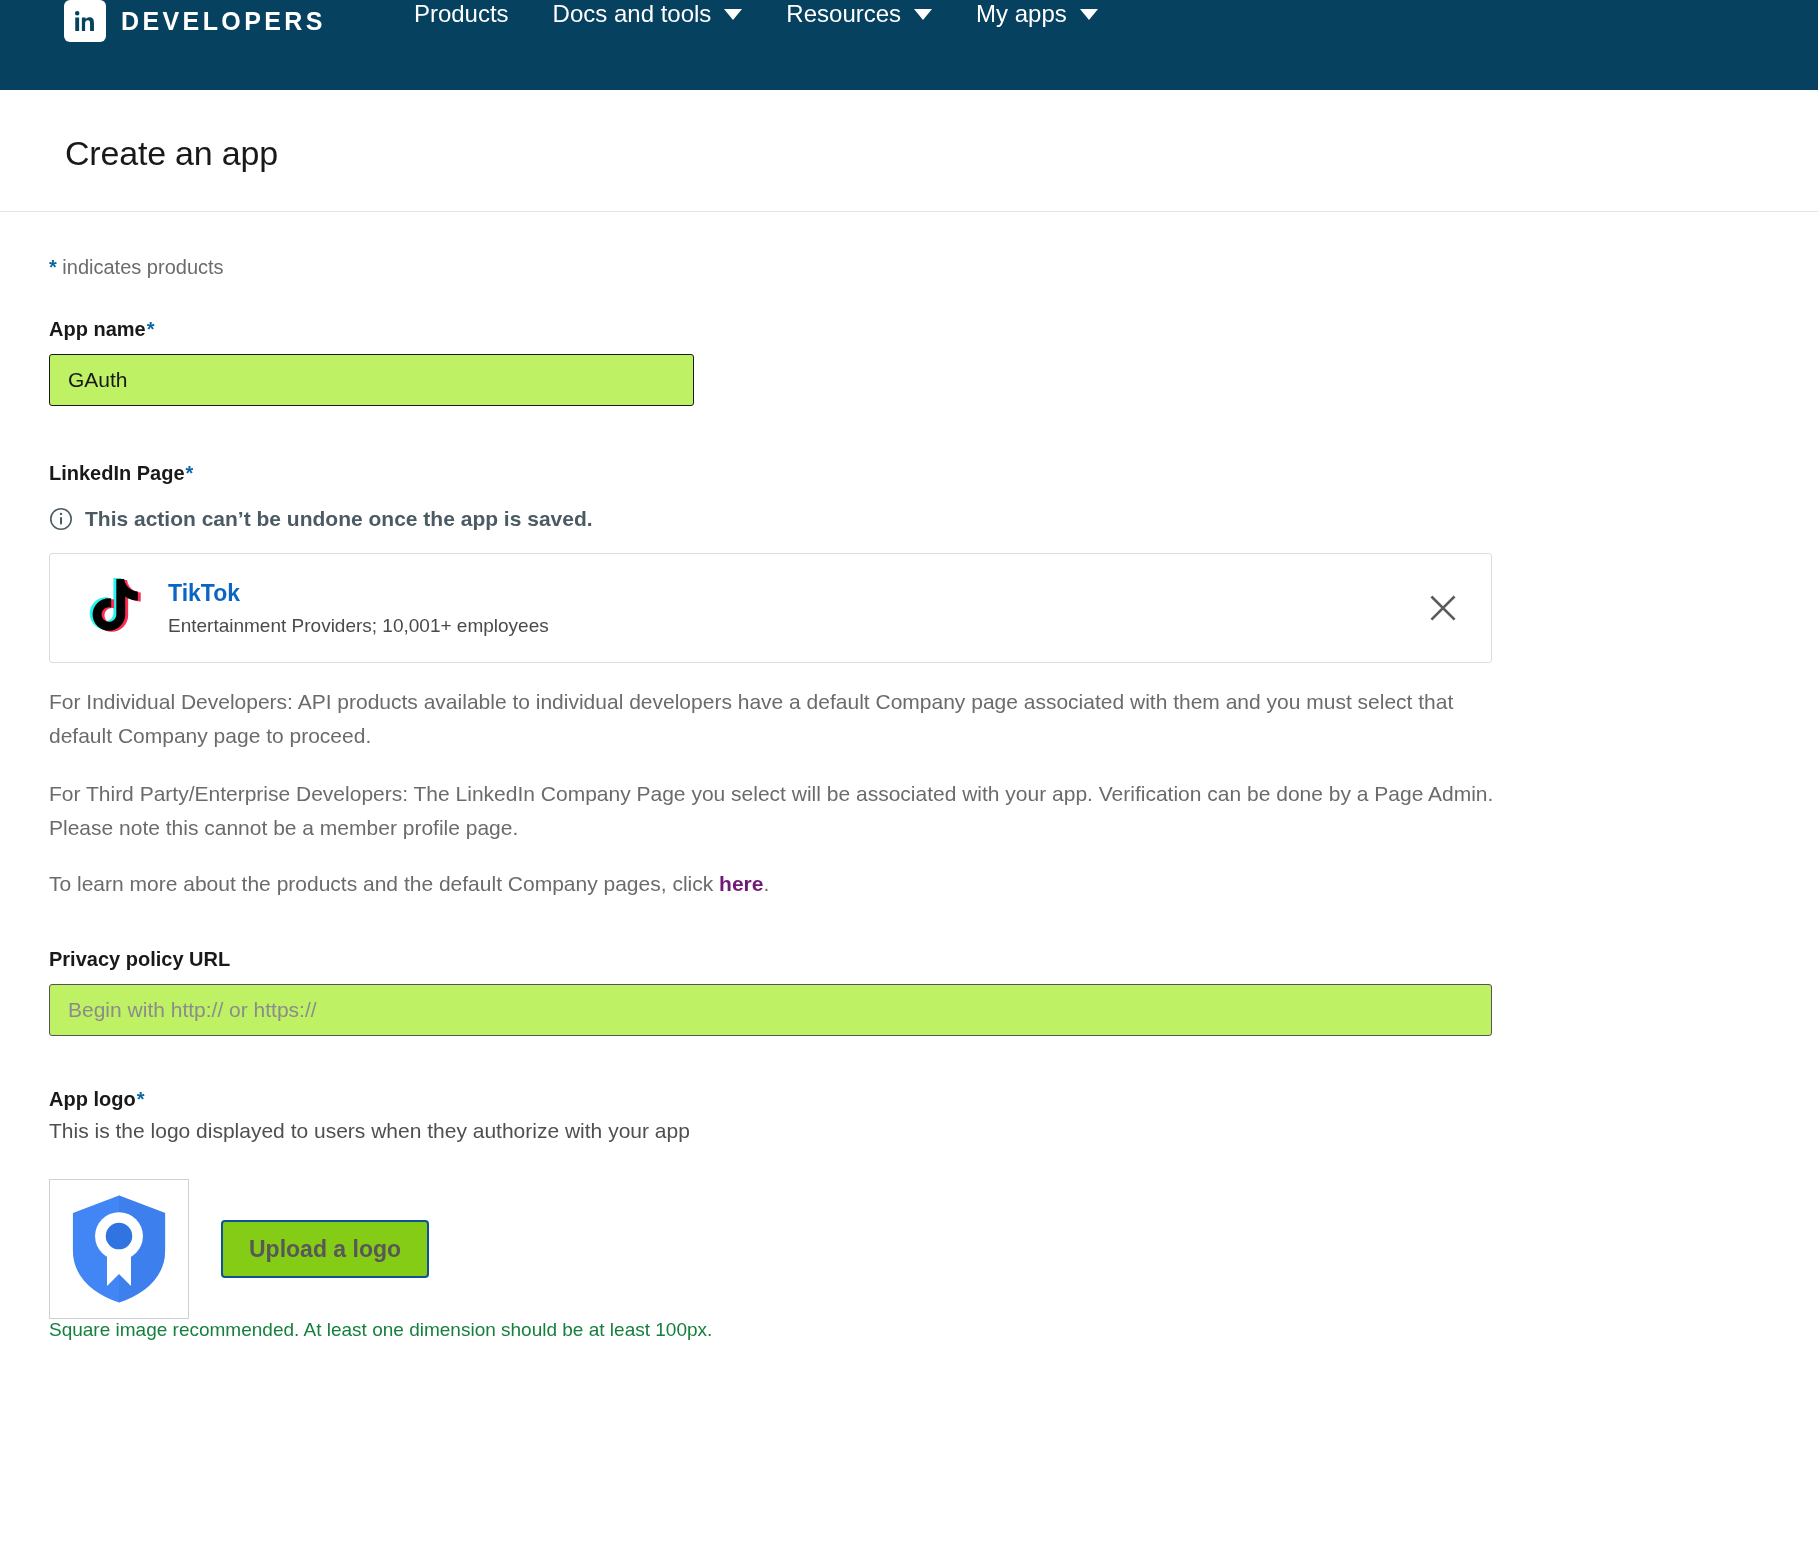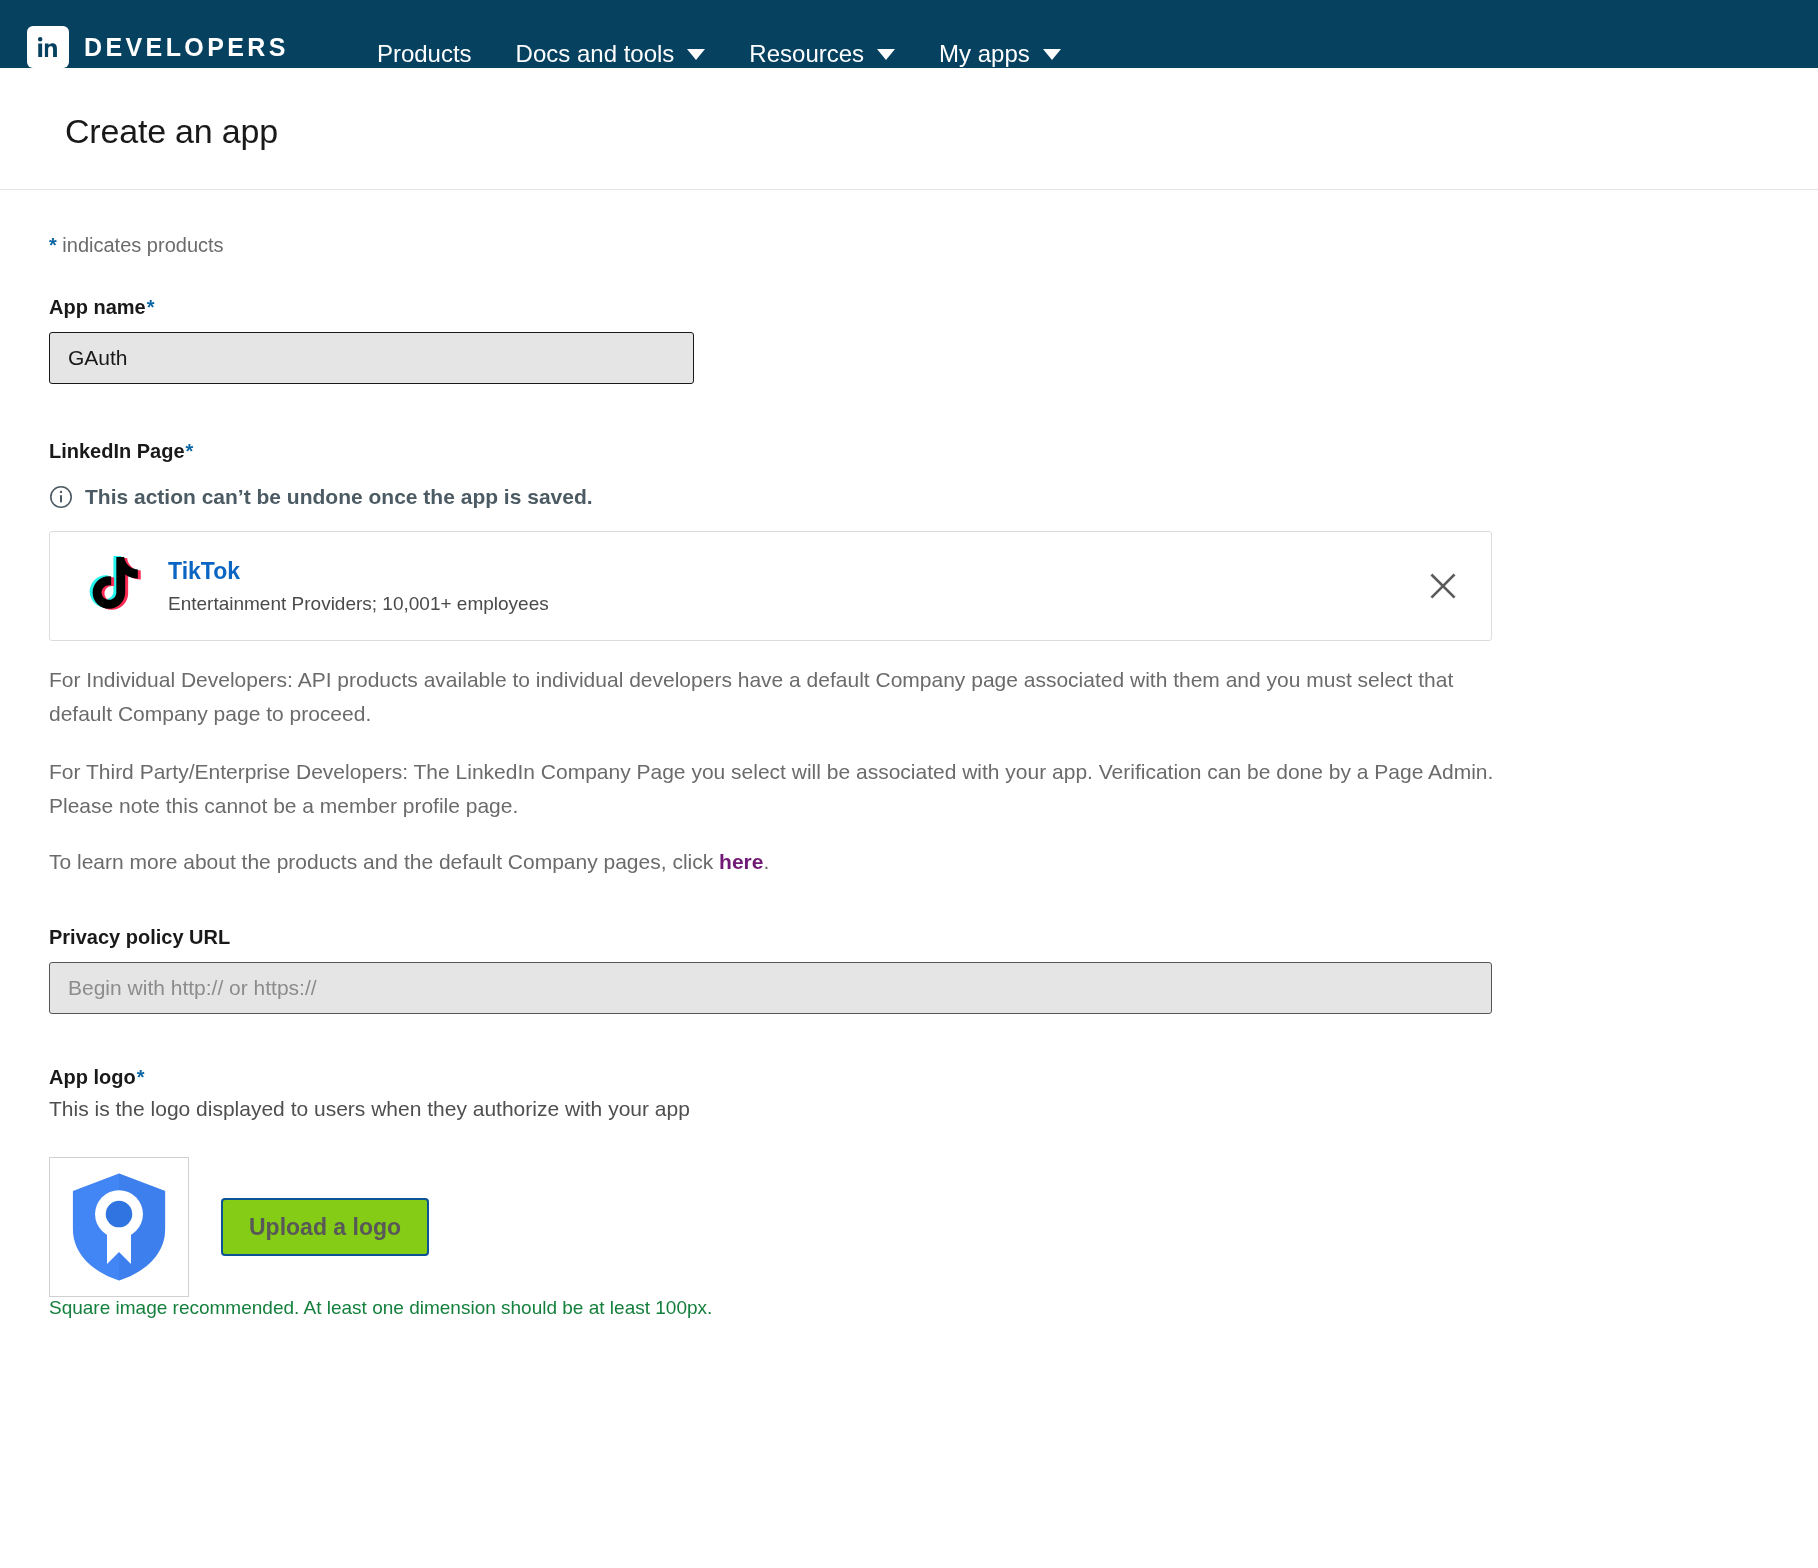--- a/index.html
+++ b/index.html
@@ -11,25 +11,25 @@
     width: 1818px;
     height: 1568px;
     background: #ffffff;
     font-family: "Liberation Sans", sans-serif;
     color: #000000;
     overflow: hidden;
   }
 
   
   .navbar {
-    height: 68px;
+    height: 90px;
     background: #06415f;
     display: flex;
-    align-items: flex-end;
-    padding: 0 0 0 27px;
+    align-items: flex-start;
+    padding: 0 0 0 64px;
   }
   .brand {
     display: flex;
     align-items: center;
     gap: 15px;
     margin-right: 66px;
     cursor: pointer;
   }
   .in-logo {
     width: 42px;
@@ -109,21 +109,21 @@
 
   .text-input {
     display: block;
     height: 52px;
     border: 1px solid #19191a;
     border-radius: 3px;
     font-size: 21px;
     font-family: "Liberation Sans", sans-serif;
     color: #19191a;
     padding: 0 18px;
-    background: #e5e5e5;
+    background: #bef264;
     outline: none;
   }
   .input-appname { width: 645px; }
   .input-url {
     width: 1443px;
     border: 1px solid #555555;
     color: #19191a;
   }
   .input-url::placeholder { color: #8c8c8c; }
 

